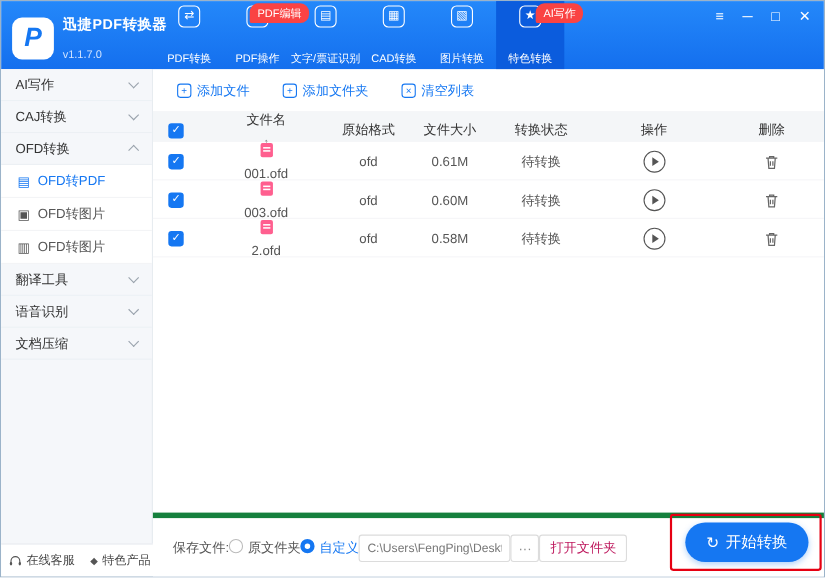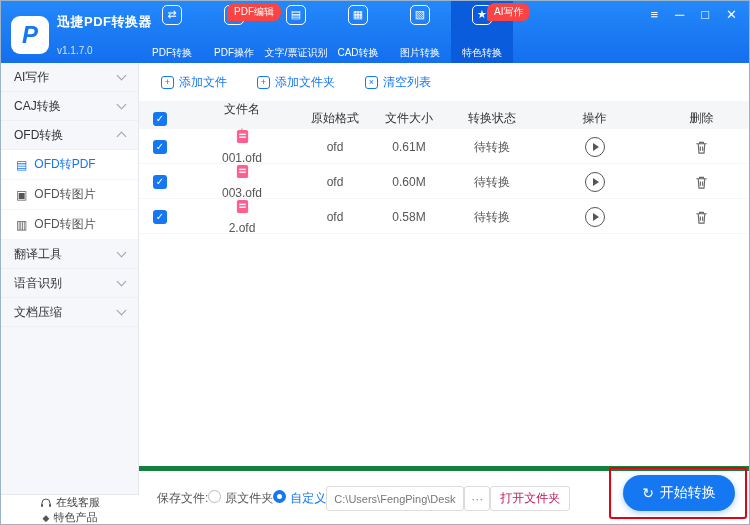--- a/index.html
+++ b/index.html
@@ -39,21 +39,21 @@
     padding:0 13px; font-size:12px; color:#333; border-bottom:1px solid #ecf0f4; cursor:pointer; background:#f5f7fa; }
   .chev { width:7px; height:7px; border-right:1.5px solid #9aa3ad; border-bottom:1.5px solid #9aa3ad;
     transform:rotate(45deg); margin-top:-3px; }
   .chev.up { transform:rotate(-135deg); margin-top:3px; }
   .sub-item { height:30px; background:#fff; display:flex; align-items:center; gap:7px;
     padding:0 12px 0 15px; font-size:12px; color:#555; border-bottom:1px solid #f3f4f6; cursor:pointer; }
   .sub-item.active { color:#1577f2; }
   .sub-icon { font-size:12px; line-height:1; }
 
   .side-footer { position:absolute; left:0; bottom:0; width:138px; height:30px; background:#fff;
-    border-top:1px solid #e4e8ee; display:flex; align-items:center; font-size:11px; color:#444;flex-direction:column; }
+    border-top:1px solid #e4e8ee; display:flex; align-items:center; font-size:11px; color:#444; }
   .sf-item { display:flex; align-items:center; gap:4px; padding:0 7px; cursor:pointer; white-space:nowrap; }
   .sf-divider { width:1px; height:12px; background:#ddd; }
 
   
   .main { position:absolute; left:138px; top:62px; width:612px; height:403px; background:#fff; }
   .toolbar { height:38px; display:flex; align-items:center; gap:30px; padding-left:22px; }
   .tool-link { display:flex; align-items:center; gap:5px; color:#1577f2; font-size:12px; cursor:pointer; }
   .tool-icon { width:13px; height:13px; border:1px solid #1577f2; border-radius:3px; font-size:9px;
     display:flex; align-items:center; justify-content:center; line-height:1; }
 

